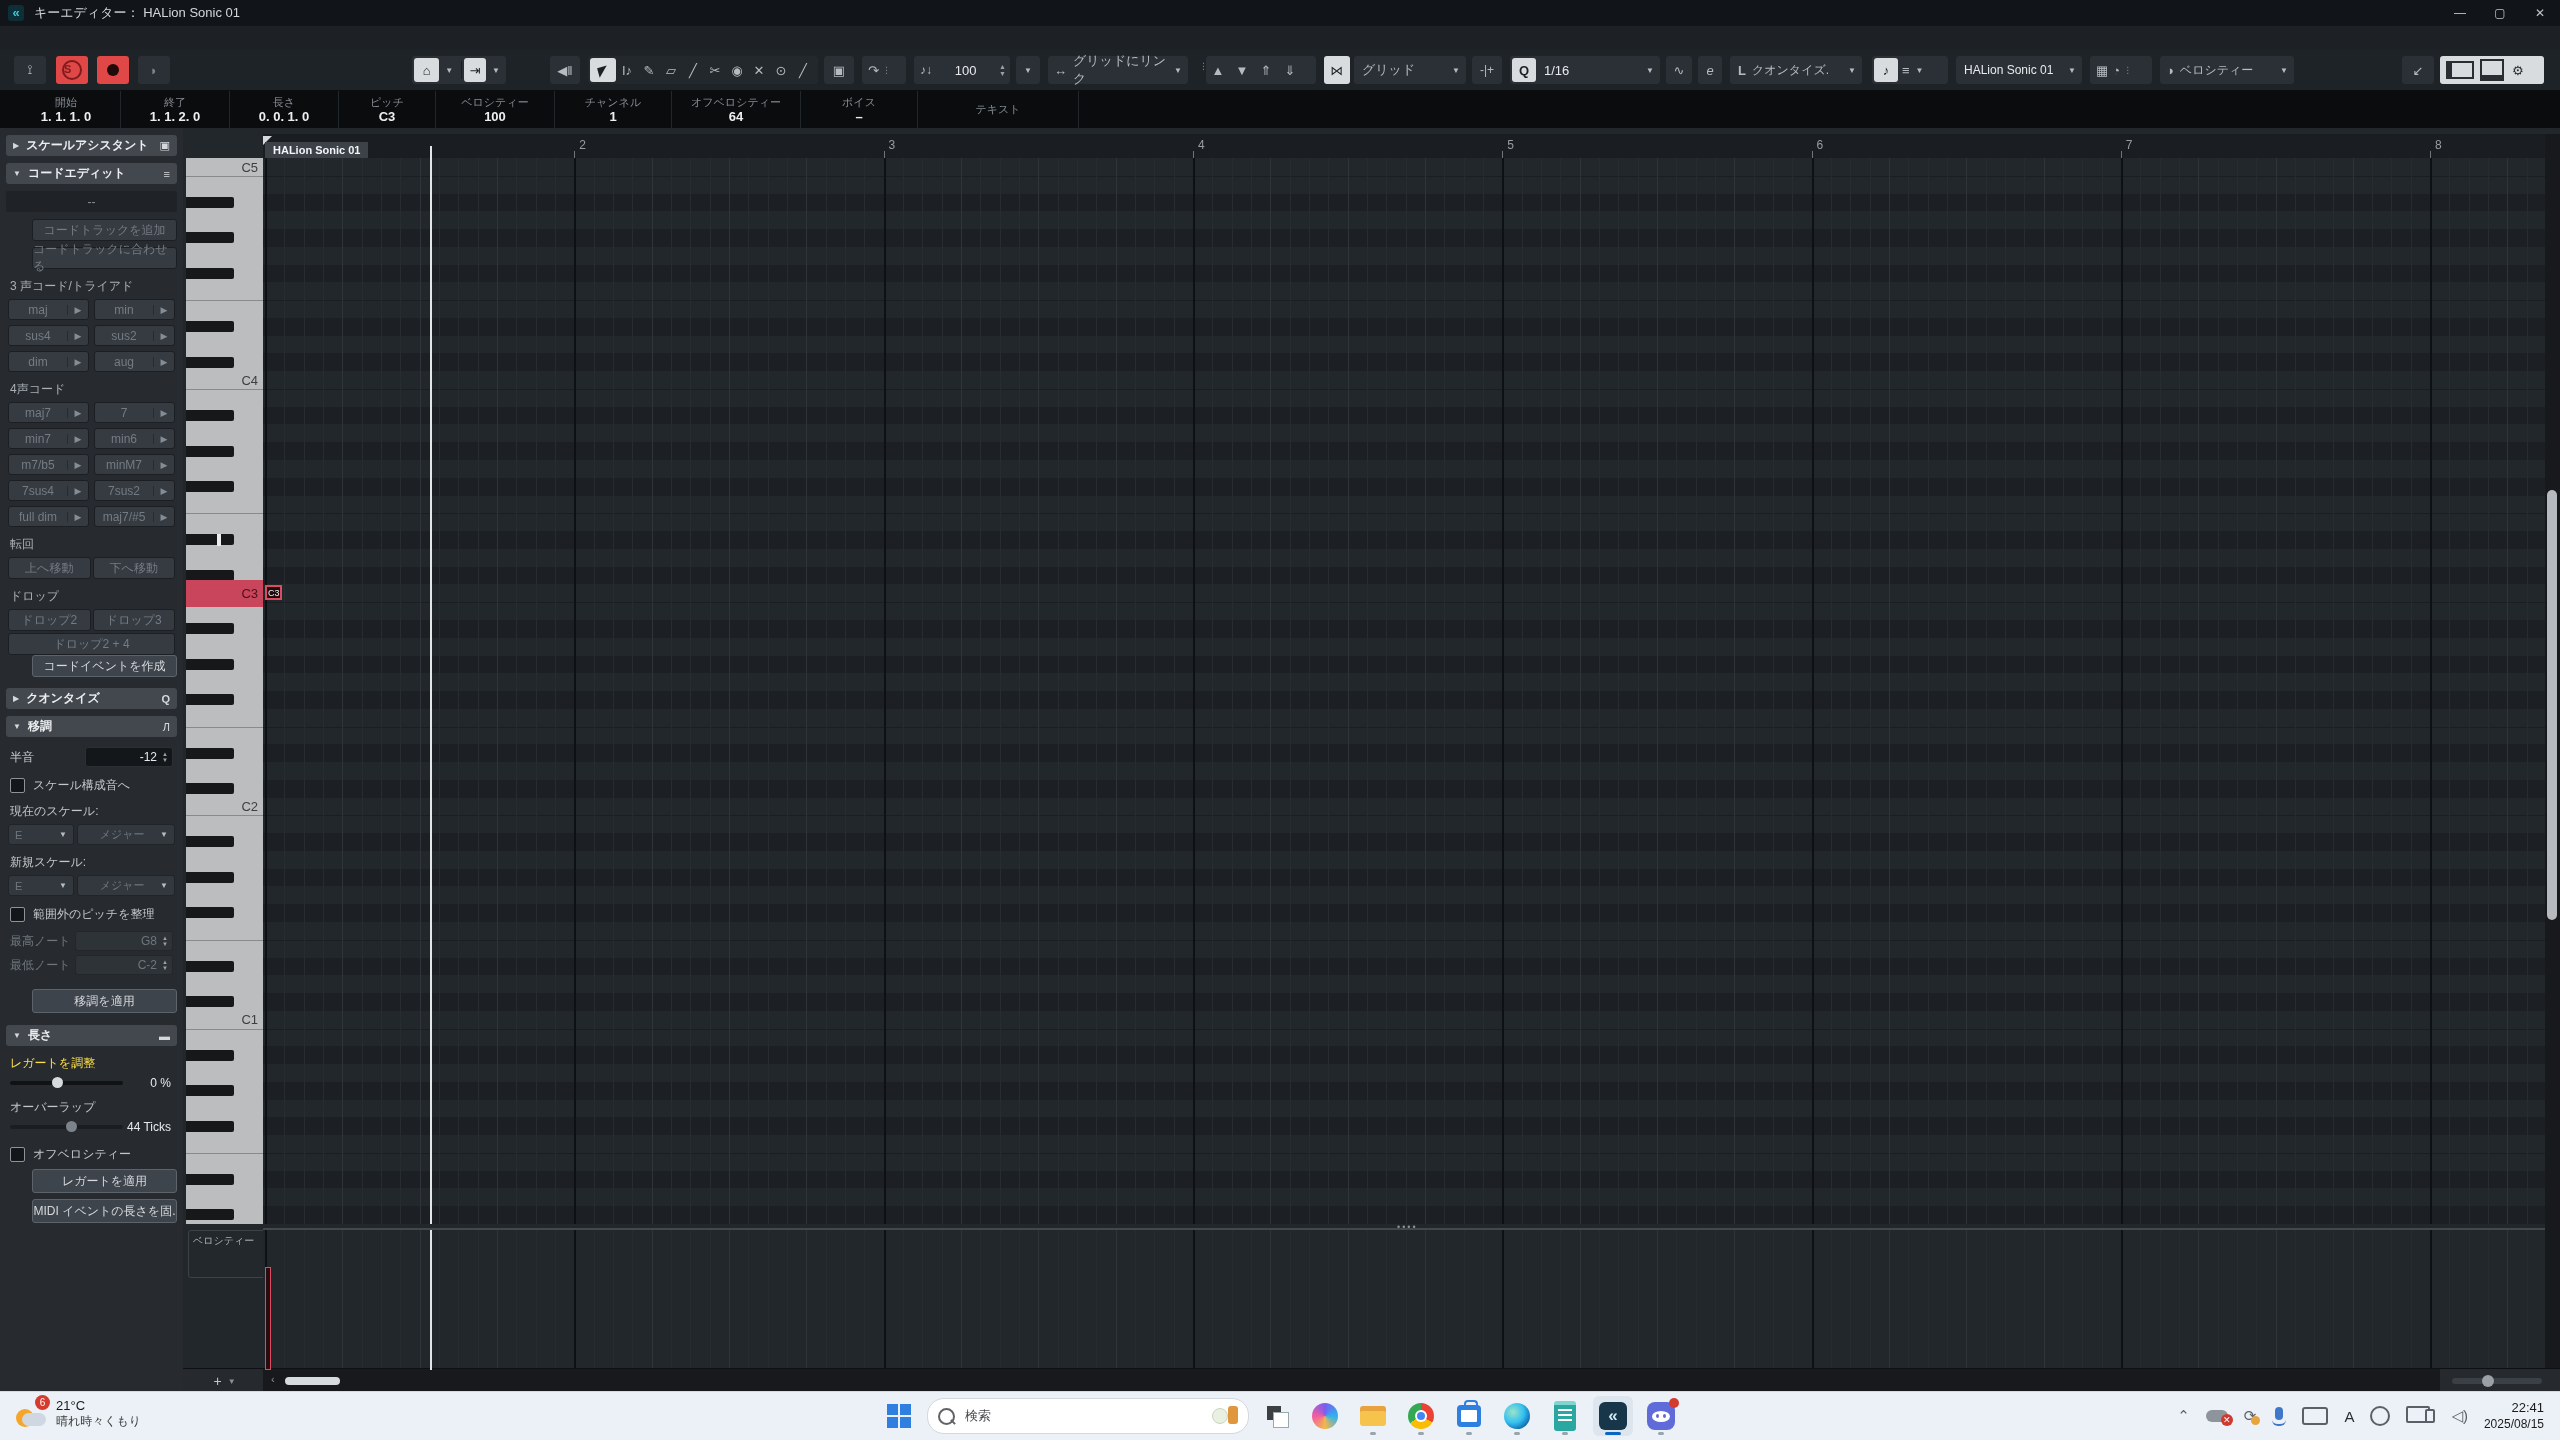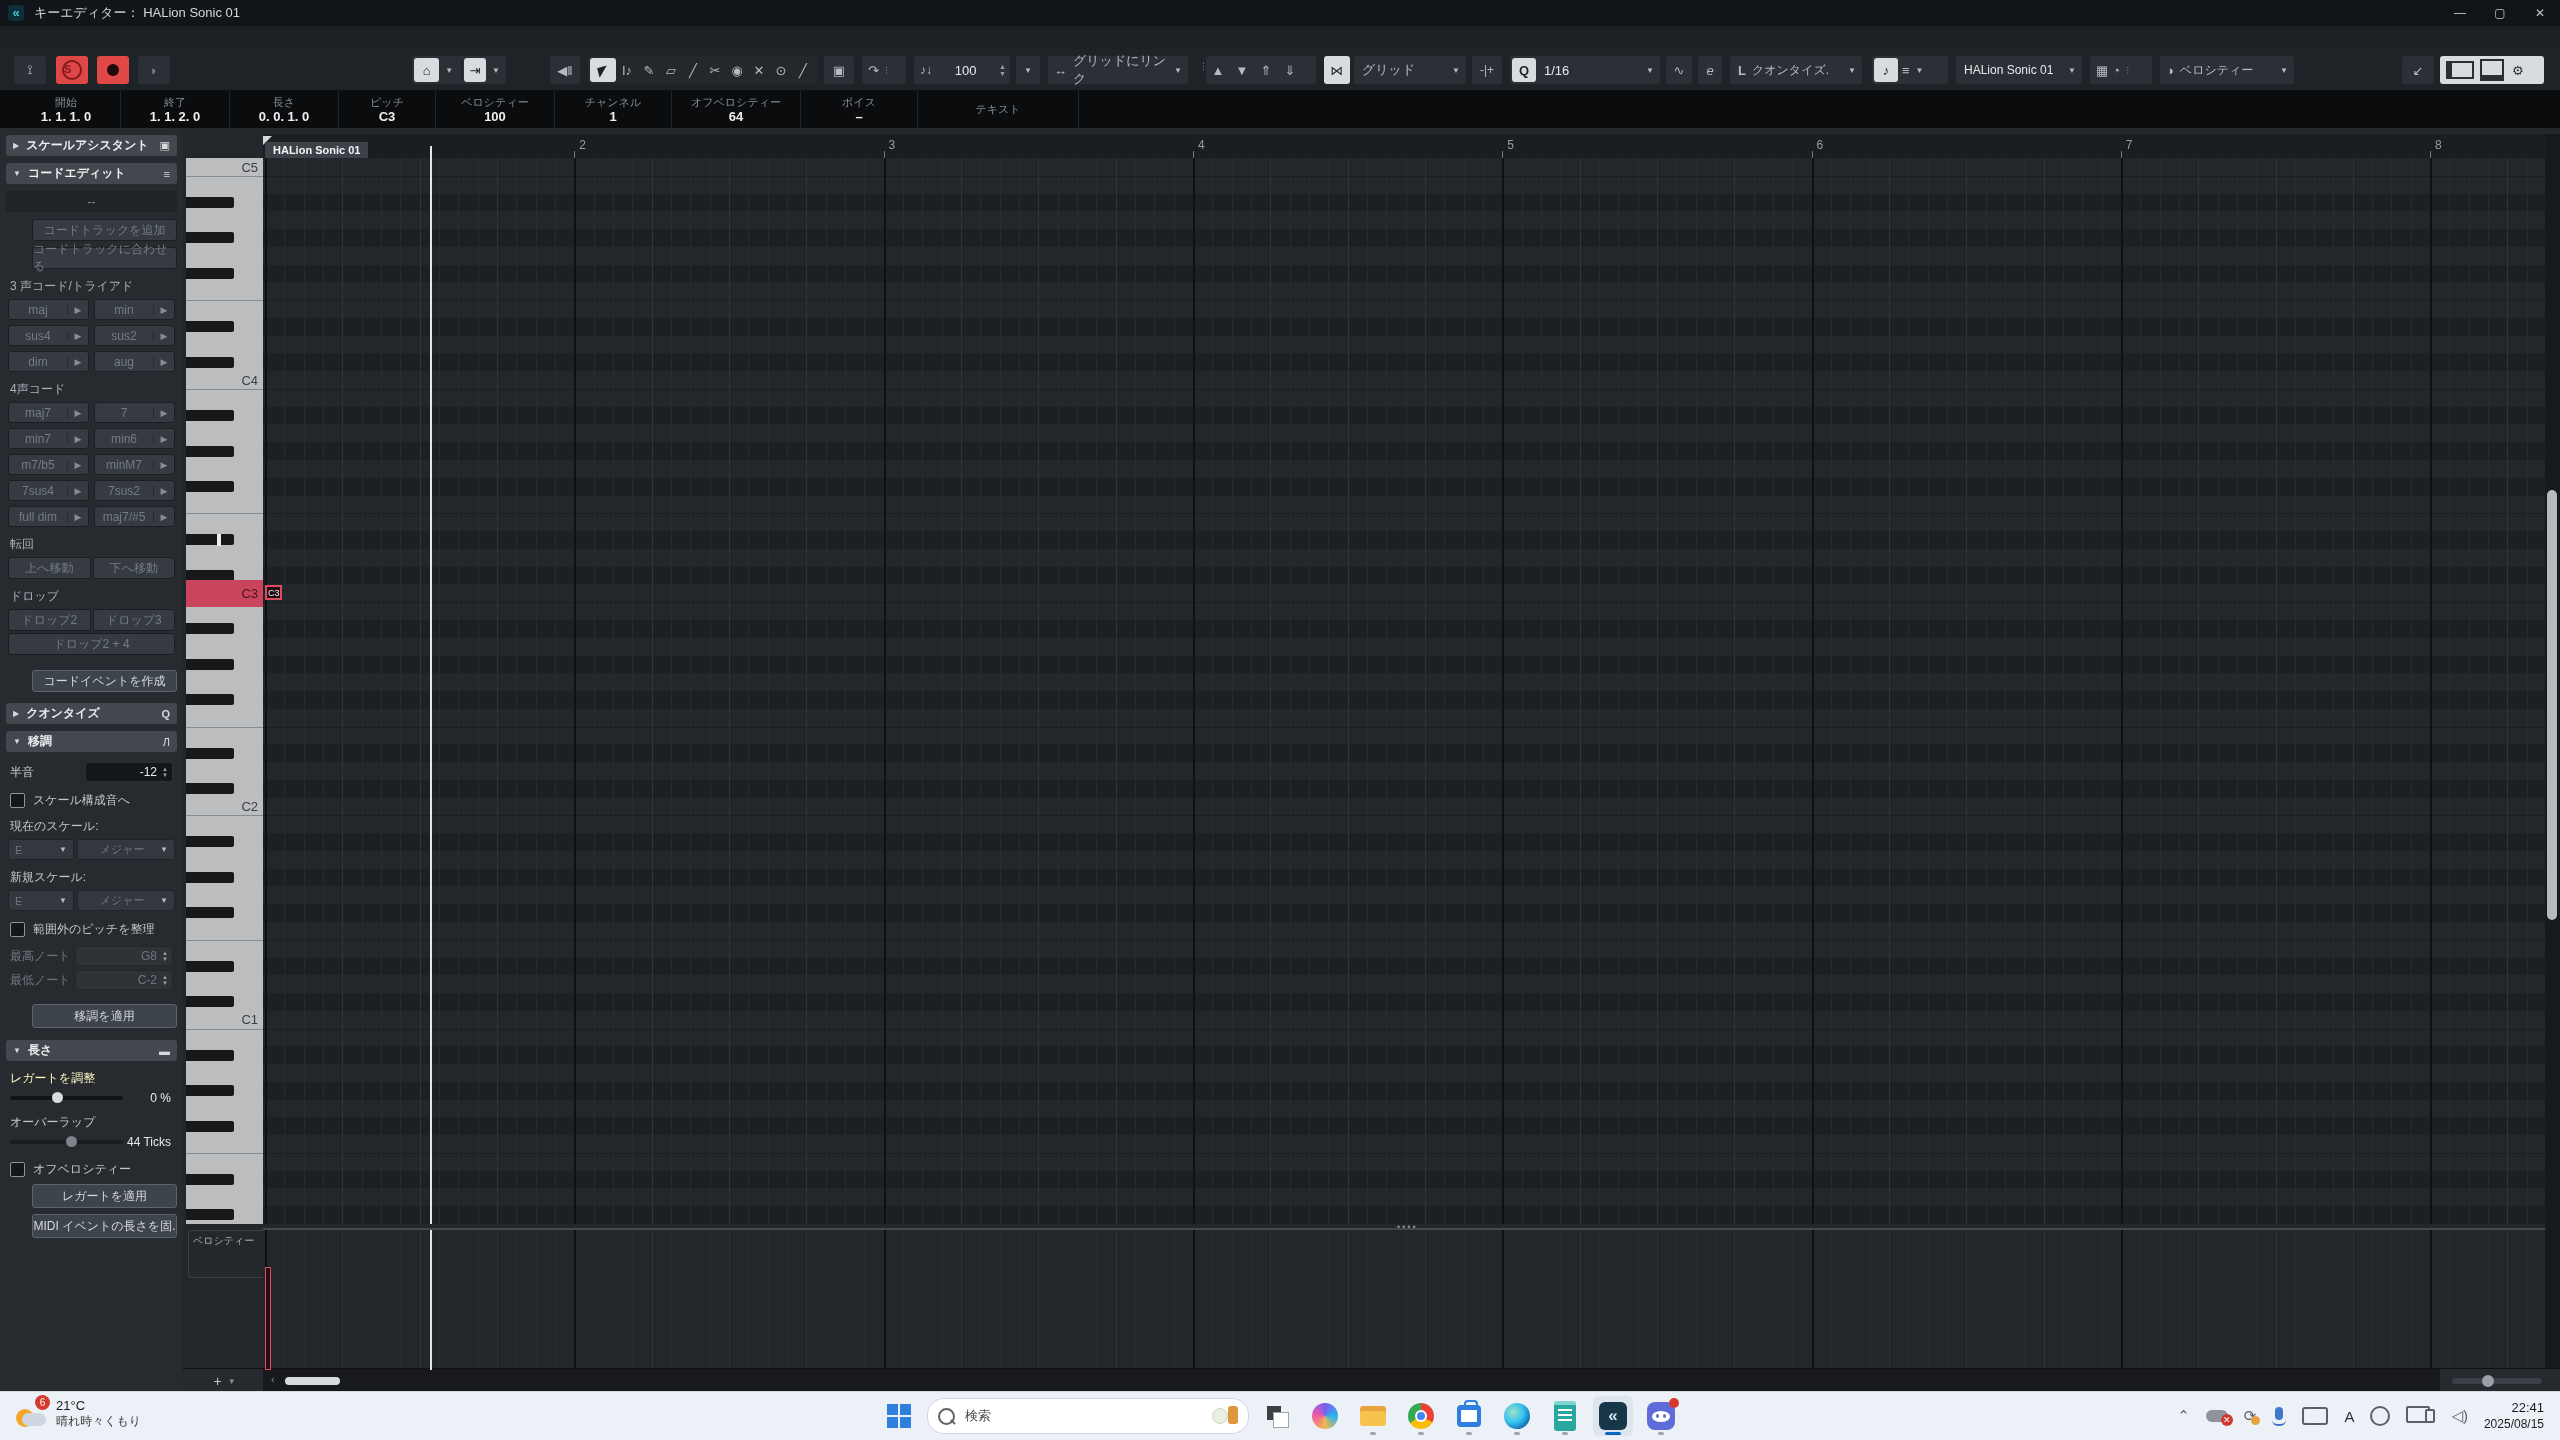--- a/index.html
+++ b/index.html
@@ -322,21 +322,21 @@
     <div class="chgrid" id="invbtns" style="gap:2px">
         <div class="sbtn">上へ移動</div>
         <div class="sbtn">下へ移動</div>
       </div>
     <div class="lbl">ドロップ</div>
     <div class="chgrid" id="dropbtns" style="gap:2px">
         <div class="sbtn">ドロップ2</div>
         <div class="sbtn">ドロップ3</div>
       </div>
     <div class="sbtn" style="margin:2px 8px 0">ドロップ2 + 4</div>
-    <div class="sbtn en" style="margin:15px 6px 0 32px">コードイベントを作成</div>
+    <div class="sbtn en" style="margin:0 6px 0 32px">コードイベントを作成</div>
     <div class="sec" style="margin-top:11px">
         <span class="tri">▶</span>
         <span>クオンタイズ</span>
         <span class="ric" style="font-weight:bold">Q</span>
       </div>
     <div class="sec">
         <span class="tri">▼</span>
         <span>移調</span>
         <span class="ric">Л</span>
       </div>
@@ -390,21 +390,21 @@
           <span>C-2</span>
           <span class="sp">▲<br>▼</span>
         </span>
     </div>
     <div class="sbtn en" style="margin:14px 6px 0 32px;height:22px">移調を適用</div>
     <div class="sec" style="margin-top:12px">
         <span class="tri">▼</span>
         <span>長さ</span>
         <span class="ric">▬</span>
       </div>
-    <div class="lbl" style="color:#fef9c3">レガートを調整</div>
+    <div class="lbl" style="color:#fde047">レガートを調整</div>
     <div class="sld">
         <span class="trk"></span>
         <span class="th" style="left:42px"></span>
         <span class="val">0 %</span>
       </div>
     <div class="lbl" style="color:#c3c8cd">オーバーラップ</div>
     <div class="sld">
         <span class="trk" style="opacity:.5"></span>
         <span class="th" style="left:56px;background:#7d838a"></span>
         <span class="val dis">44 Ticks</span>

